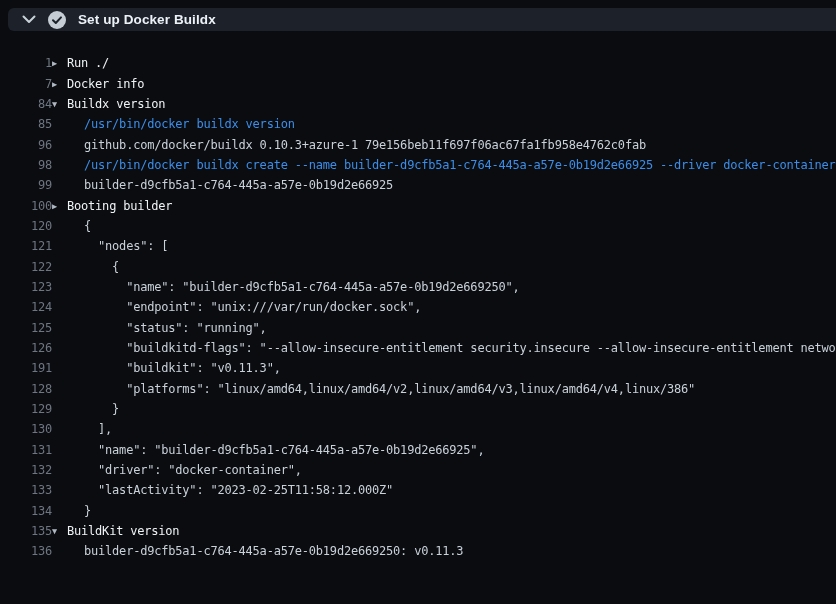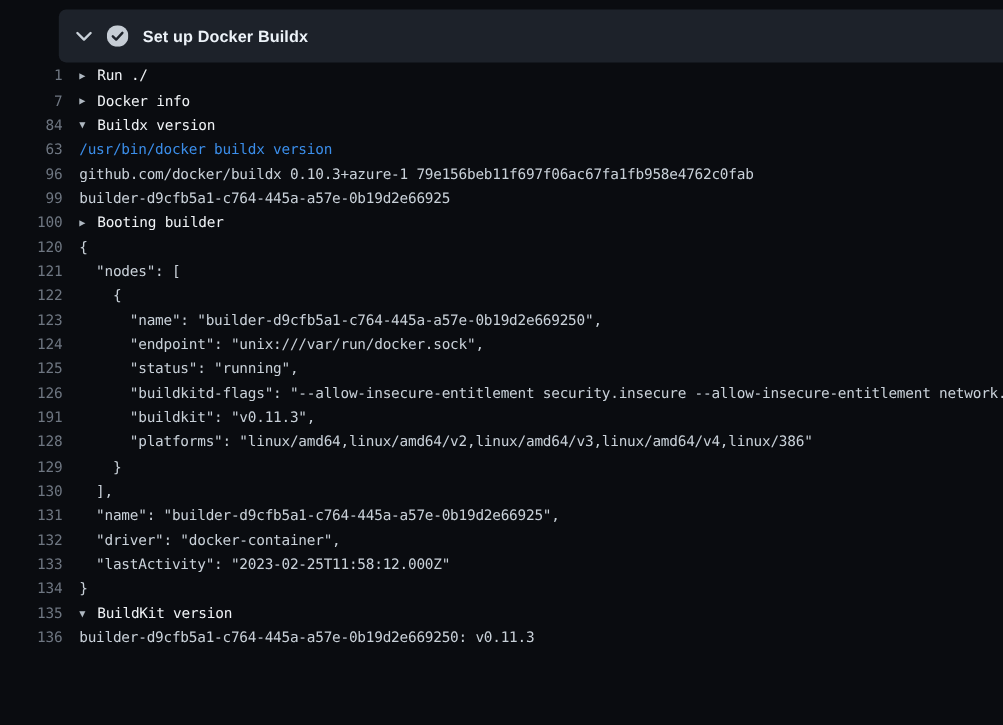--- a/index.html
+++ b/index.html
@@ -15,27 +15,26 @@
   }
   * { margin:0; padding:0; box-sizing:border-box; }
   html,body {
     width:836px; height:604px;
     background: var(--page-bg);
     overflow:hidden;
     font-family:"DejaVu Sans Mono", monospace;
     position:relative;
   }
   .step-header {
-    position:absolute; left:8px; top:8px; right:0; height:44px;
+    position:absolute; left:8px; top:8px; right:0; height:23px;
     background: var(--header-bg);
     border-radius:6px 0 0 6px;
     display:flex; align-items:center;
     padding-left:8px;
     cursor:pointer;
-    margin-left:41px;
   }
   .chev { width:26px; height:16px; display:flex; align-items:center; justify-content:center; }
   .status { width:18px; height:18px; margin-left:6px; }
   .step-title {
     margin-left:12px;
     font-family:"Liberation Sans", sans-serif;
     font-size:13.5px; font-weight:600;
     color: var(--title-text);
     letter-spacing:0.1px;
   }
@@ -49,22 +48,22 @@
     letter-spacing:-0.2px;
     white-space:pre;
   }
   .num {
     flex:0 0 52px; width:52px;
     text-align:right;
     color: var(--line-number);
     cursor:pointer;
     user-select:none;
   }
-  .content { margin-left:14px; }
-  .content.output, .content.command { }
+  .content { }
+  .content.output, .content.command { margin-left:32px; }
   .content.output { color: var(--output-text); }
   .content.command { color: var(--command-blue); }
   .content.group-expanded, .content.group-collapsed { color: var(--group-text); cursor:pointer; }
   .tri {
     display:inline-block; width:15px;
     font-size:8.5px;
     color: var(--triangle-gray);
     transform:translateY(-1px);
   }
 </style>
@@ -83,22 +82,23 @@
       <path d="M5 9.3 L7.8 12 L13 6.4" fill="none" stroke="#1d222a" stroke-width="2" stroke-linecap="round" stroke-linejoin="round"></path>
     </svg>
   </span>
   <span class="step-title">Set up Docker Buildx</span>
 </div>
 
 <div class="log">
     <div class="row"><span class="num">1</span><span class="content group-collapsed"><span class="tri">▶</span><span>Run ./</span></span></div>
     <div class="row"><span class="num">7</span><span class="content group-collapsed"><span class="tri">▶</span><span>Docker info</span></span></div>
     <div class="row"><span class="num">84</span><span class="content group-expanded"><span class="tri">▼</span><span>Buildx version</span></span></div>
-    <div class="row"><span class="num">63</span><span class="content command">/usr/bin/docker buildx version</span></div>
+    <div class="row"><span class="num">85</span><span class="content command">/usr/bin/docker buildx version</span></div>
     <div class="row"><span class="num">96</span><span class="content output">github.com/docker/buildx 0.10.3+azure-1 79e156beb11f697f06ac67fa1fb958e4762c0fab</span></div>
+    <div class="row"><span class="num">98</span><span class="content command">/usr/bin/docker buildx create --name builder-d9cfb5a1-c764-445a-a57e-0b19d2e66925 --driver docker-container</span></div>
     <div class="row"><span class="num">99</span><span class="content output">builder-d9cfb5a1-c764-445a-a57e-0b19d2e66925</span></div>
     <div class="row"><span class="num">100</span><span class="content group-collapsed"><span class="tri">▶</span><span>Booting builder</span></span></div>
     <div class="row"><span class="num">120</span><span class="content output">{</span></div>
     <div class="row"><span class="num">121</span><span class="content output">  "nodes": [</span></div>
     <div class="row"><span class="num">122</span><span class="content output">    {</span></div>
     <div class="row"><span class="num">123</span><span class="content output">      "name": "builder-d9cfb5a1-c764-445a-a57e-0b19d2e669250",</span></div>
     <div class="row"><span class="num">124</span><span class="content output">      "endpoint": "unix:///var/run/docker.sock",</span></div>
     <div class="row"><span class="num">125</span><span class="content output">      "status": "running",</span></div>
     <div class="row"><span class="num">126</span><span class="content output">      "buildkitd-flags": "--allow-insecure-entitlement security.insecure --allow-insecure-entitlement network.host",</span></div>
     <div class="row"><span class="num">191</span><span class="content output">      "buildkit": "v0.11.3",</span></div>

